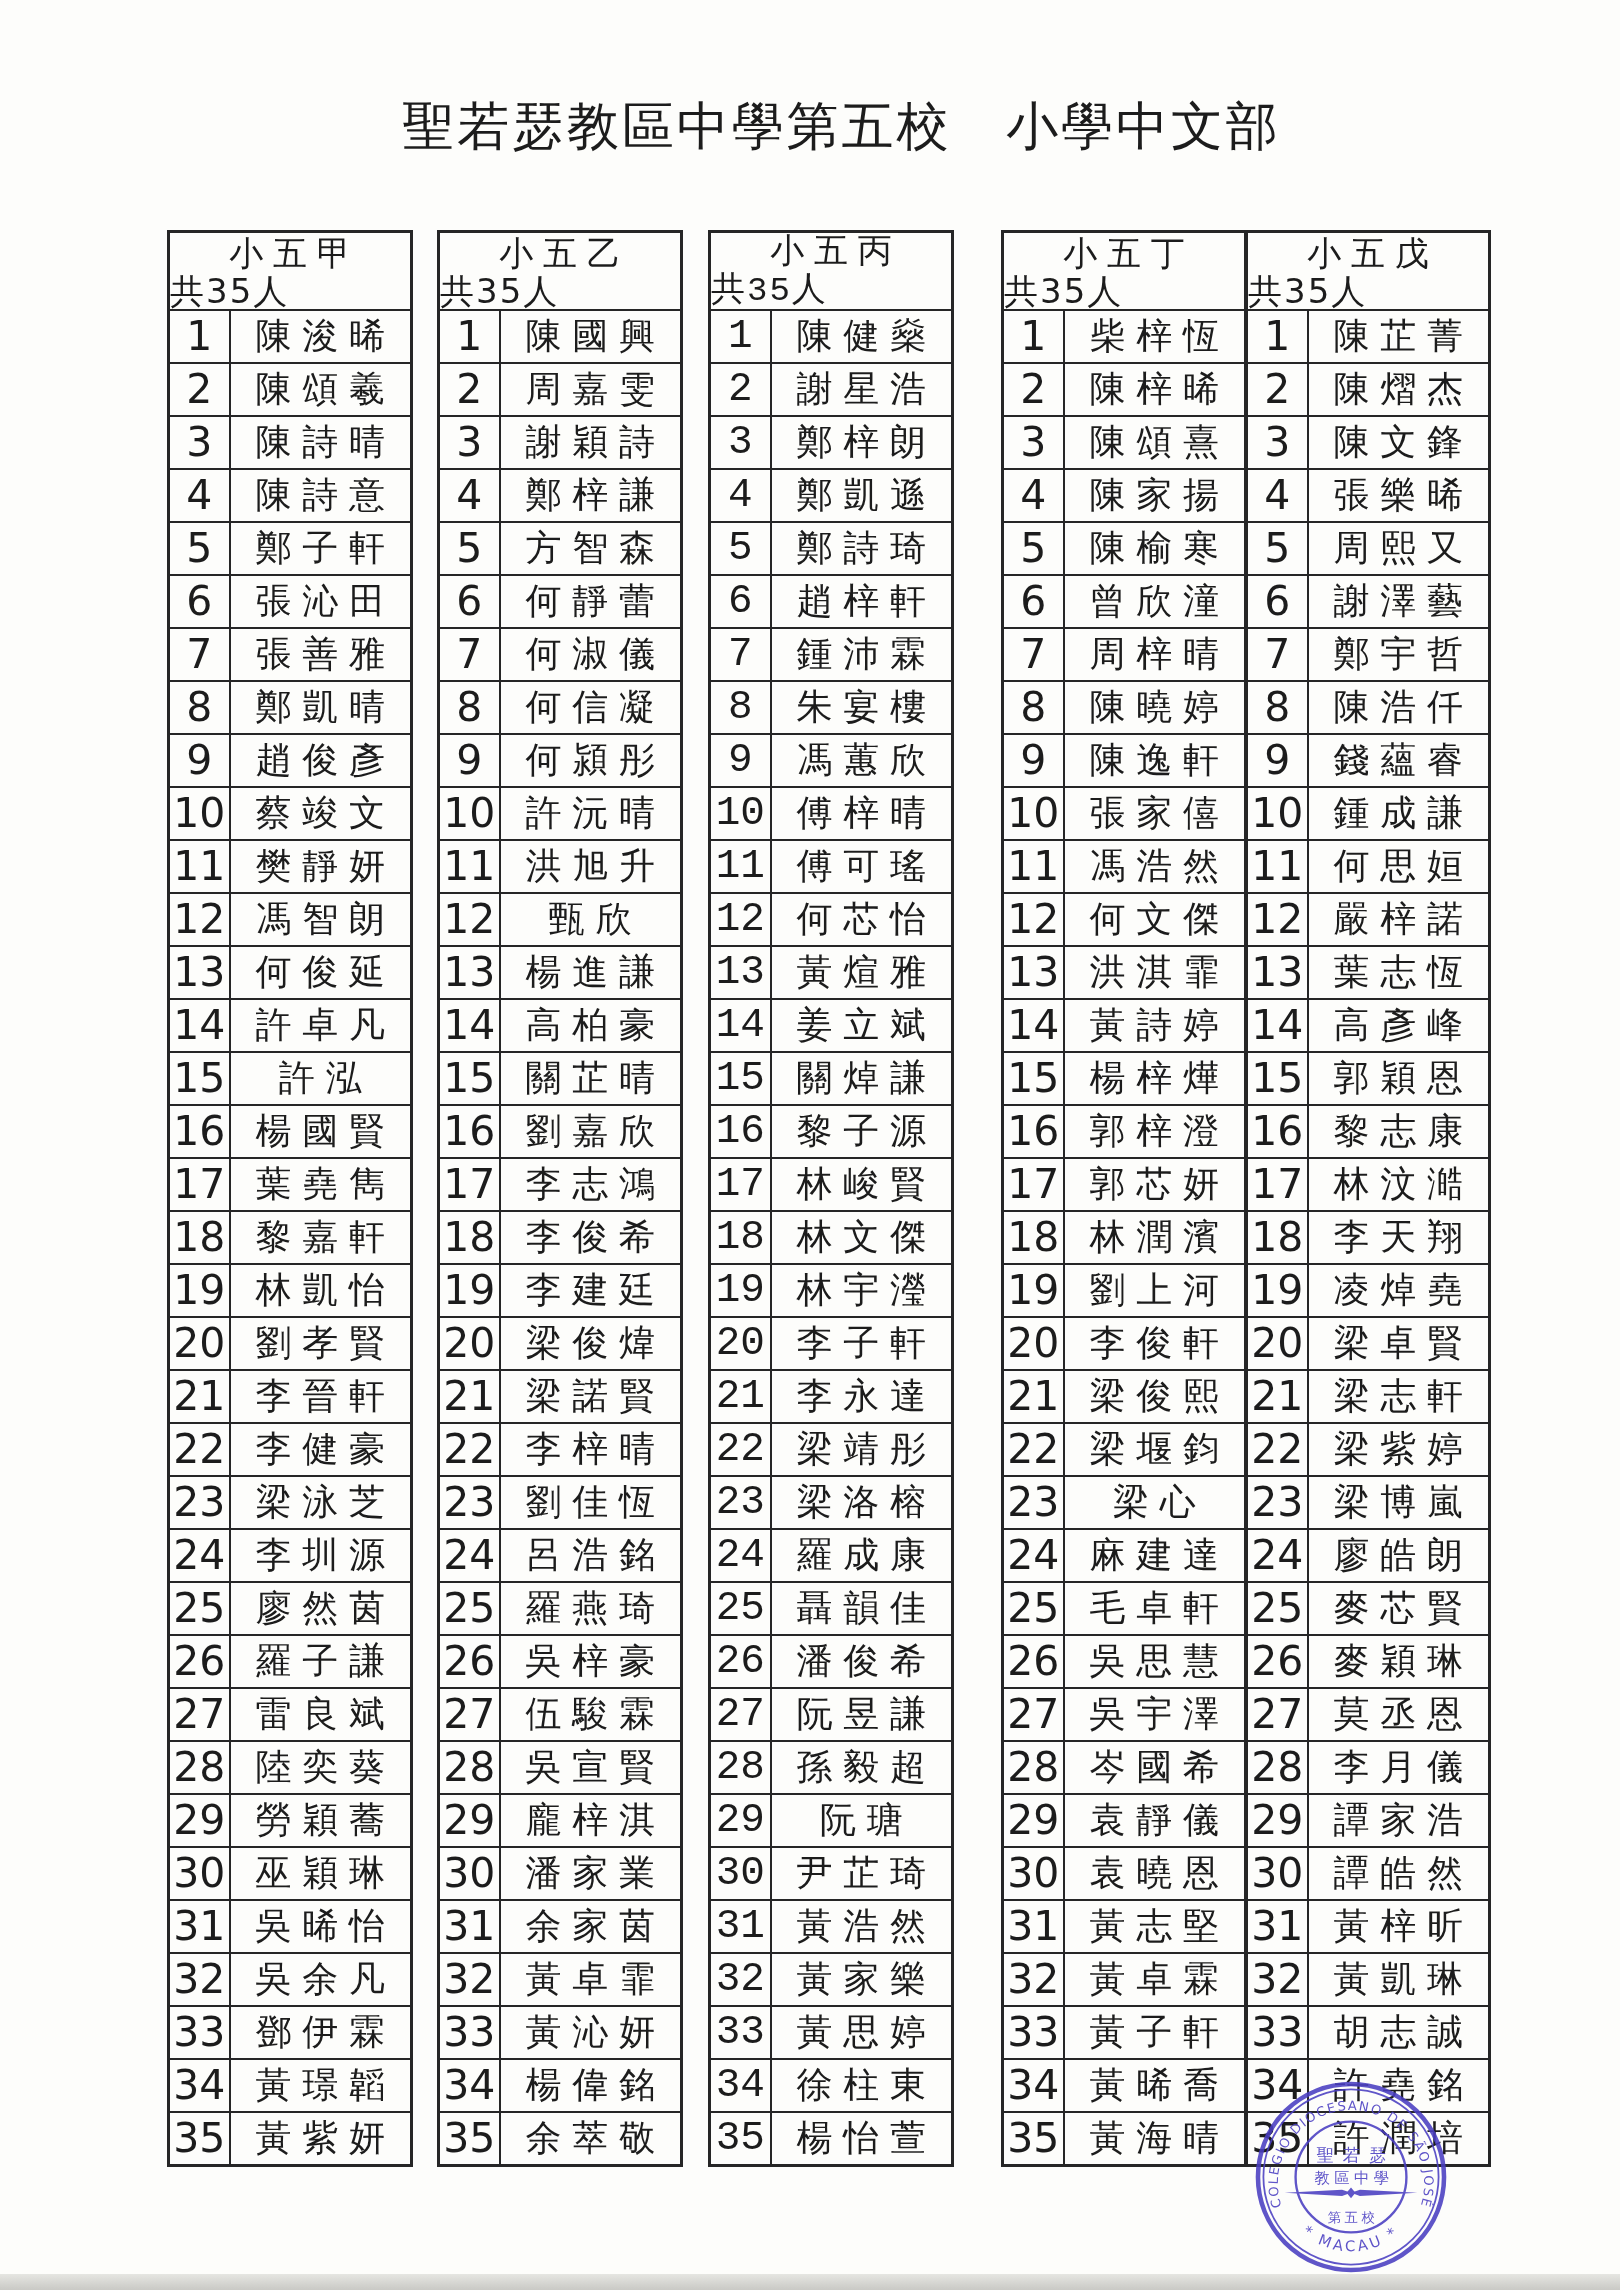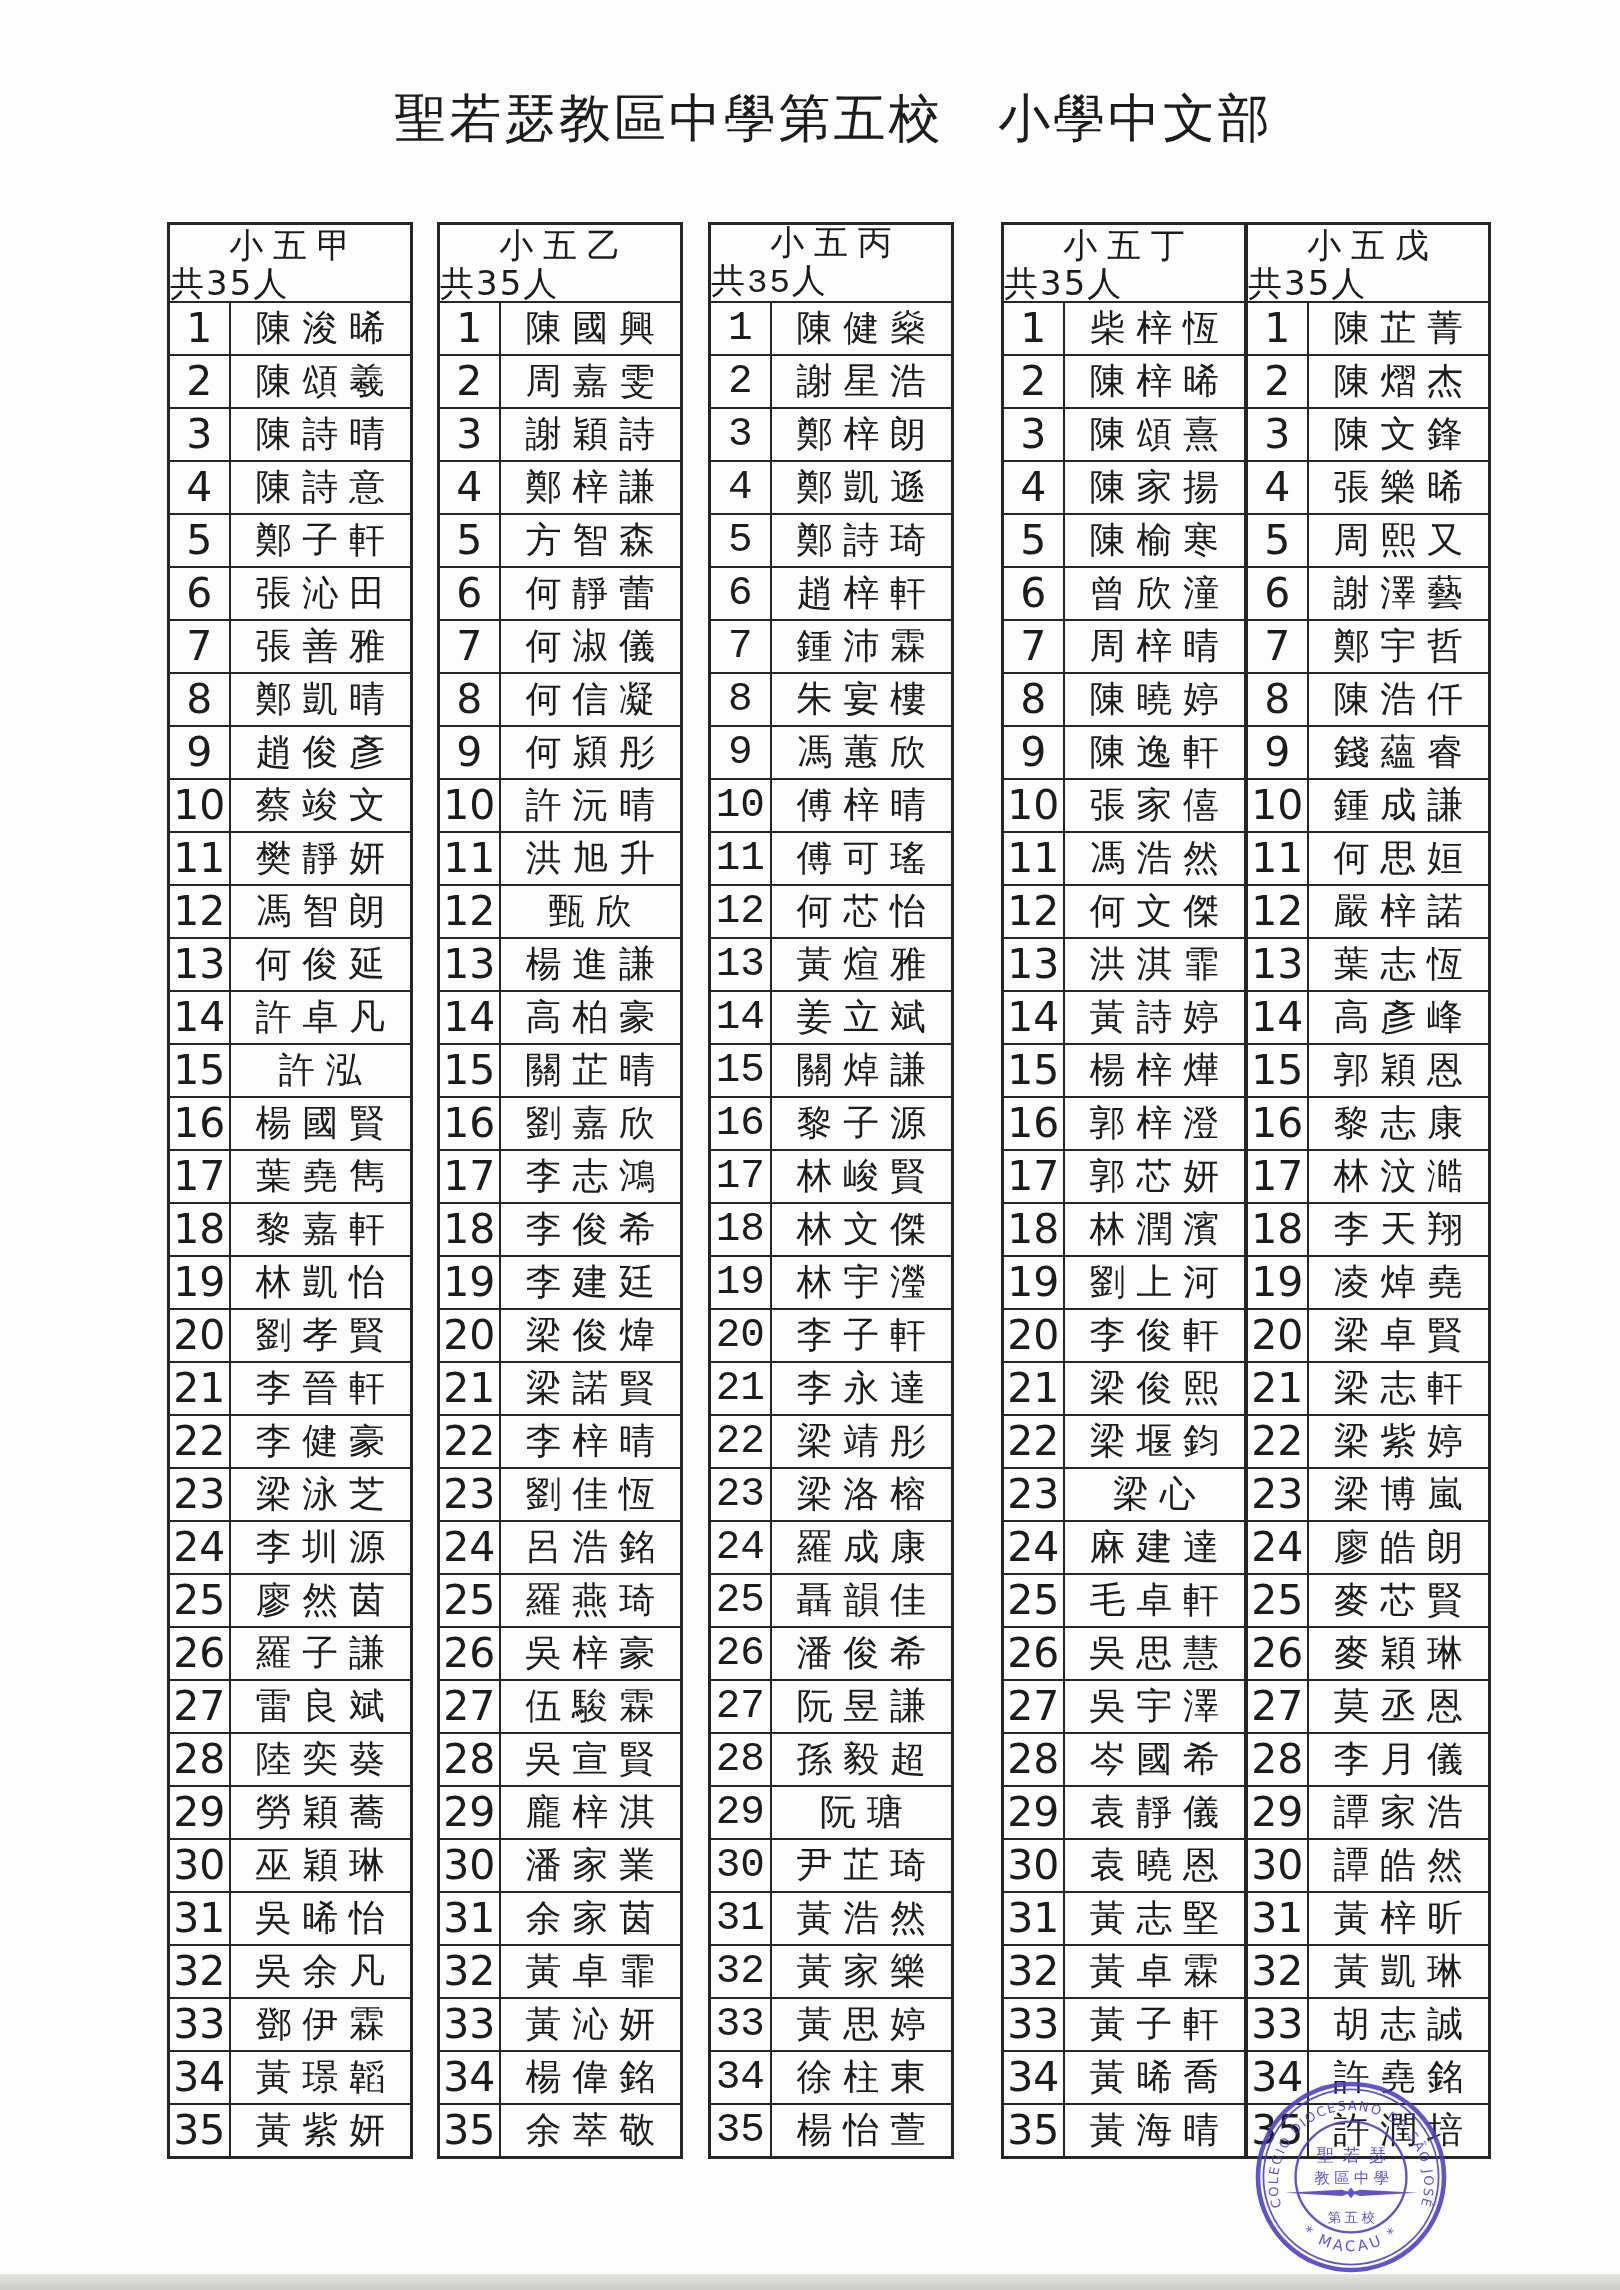--- a/index.html
+++ b/index.html
@@ -5,32 +5,32 @@
   html,body { margin:0; padding:0; }
   body {
     width:1620px; height:2291px; position:relative; overflow:hidden;
     background:#fdfdfb; color:#1c1c1c;
     font-family:"DejaVu Sans","Liberation Sans",sans-serif;
   }
   .page { position:absolute; inset:0; }
 
   
   .doc-title {
-    position:absolute; left:167px; width:1325px; top:80px; margin:4px;
+    position:absolute; left:167px; width:1325px; top:80px; margin:12px;
     text-align:center; font-size:52px; font-weight:normal; letter-spacing:2.9px;
   }
   .doc-subtitle {
     position:absolute; left:167px; width:1325px; top:145px; margin:0;
     text-align:center; font-size:47px; font-weight:normal; letter-spacing:1px;
   }
 
   
   #tables { position:absolute; inset:0; }
   table.class-table {
-    position:absolute; top:222px;
+    position:absolute; top:230px;
     border-collapse:collapse; table-layout:fixed;
     border:3.3px solid #262626; background:transparent;padding-left:24px;
   }
   table.class-table:nth-of-type(1){ left:167px; }
   table.class-table:nth-of-type(2){ left:437px; }
   table.class-table:nth-of-type(3){ left:708px;font-family:Liberation Mono, monospace; }
   table.class-table:nth-of-type(4){ left:976px;margin-left:25px; }
   table.class-table:nth-of-type(5){ left:1245px; }
   .class-table col.c-num  { width:61px; }
   .class-table col.c-name { width:182px; }

